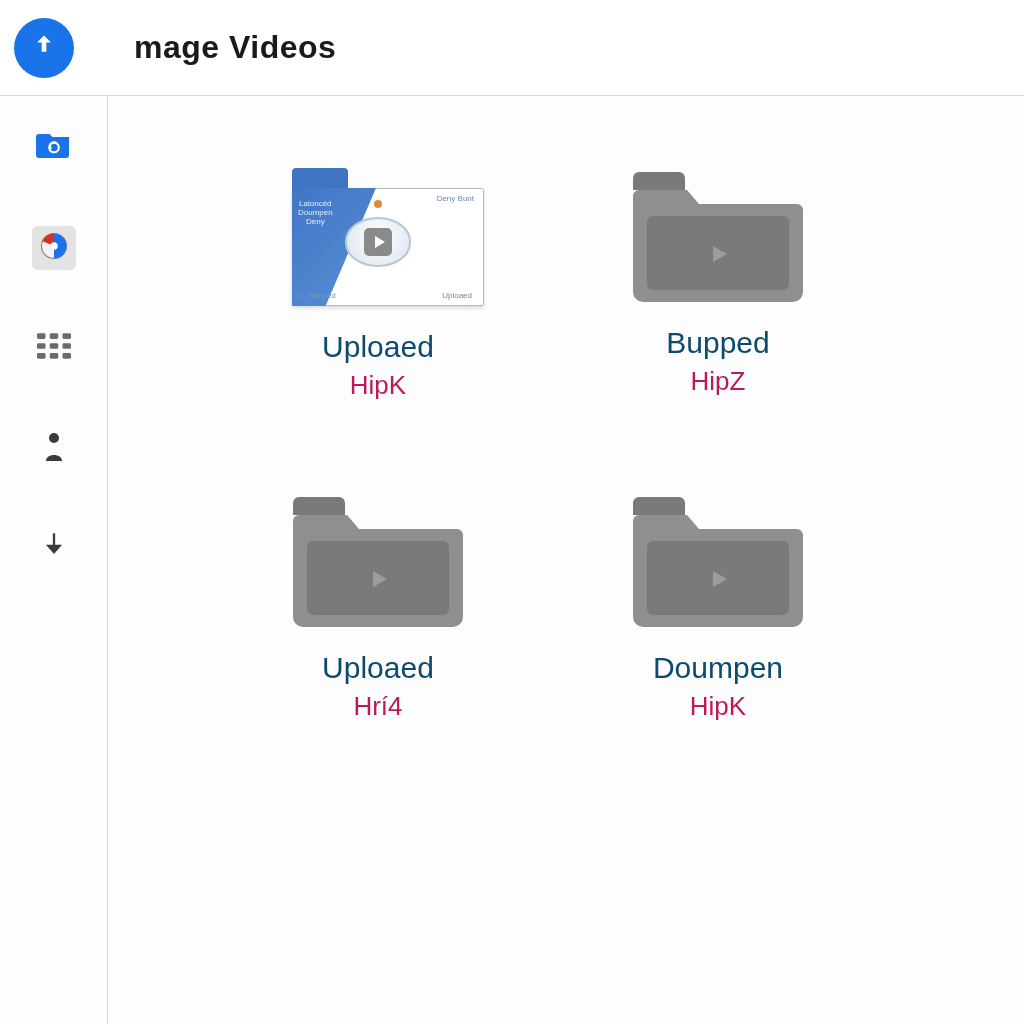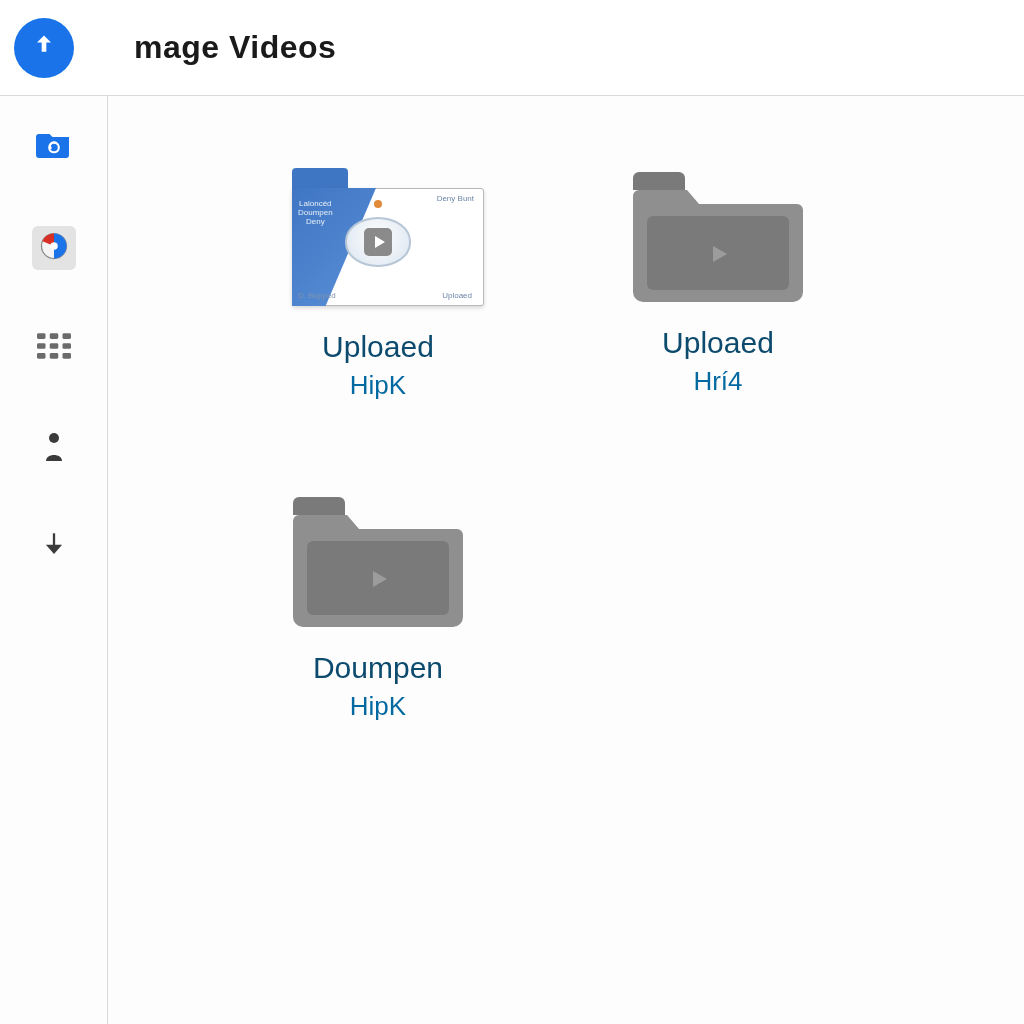--- a/index.html
+++ b/index.html
@@ -78,21 +78,21 @@
     margin-bottom: 24px;
   }
   .folder-svg { width: 170px; height: 130px; }
   .item-title {
     font-size: 30px;
     color: #0c4a6e;
     margin-bottom: 6px;
   }
   .item-sub {
     font-size: 26px;
-    color: #0369a1;
+    color: #be185d;
   }
 
   
   .thumb.video {
     width: 200px; height: 140px; text-align: center;
   }
   .thumb.video .card {
     position: absolute;
     left: 14px; right: -6px; top: 22px; bottom: 0;
     background: #fff;
@@ -257,20 +257,32 @@
           <div class="play">
               <div class="btn"></div>
             </div>
           <div class="corner-bl">D. Bupped</div>
           <div class="corner-br">Uploaed</div>
         </div>
         <div class="item-title">Uploaed</div>
         <div class="item-sub">HipK</div>
       </div>
 
+      <div class="item">
+        <div class="thumb">
+          <svg class="folder-svg" viewBox="0 0 170 130">
+            <path fill="#8f8f8f" d="M6 18h48l12 14h98a6 6 0 0 1 6 6v82a10 10 0 0 1-10 10H10A10 10 0 0 1 0 120V24a6 6 0 0 1 6-6z"></path>
+            <path fill="#7a7a7a" d="M6 0h40a6 6 0 0 1 6 6v12H0V6a6 6 0 0 1 6-6z"></path>
+            <rect x="14" y="44" width="142" height="74" rx="6" fill="#7a7a7a"></rect>
+            <path d="M80 74l14 8-14 8z" fill="#9c9c9c"></path>
+          </svg>
+        </div>
+        <div class="item-title">Bupped</div>
+        <div class="item-sub">HipZ</div>
+      </div>
 
       <div class="item">
         <div class="thumb">
           <svg class="folder-svg" viewBox="0 0 170 130">
             <path fill="#8f8f8f" d="M6 18h48l12 14h98a6 6 0 0 1 6 6v82a10 10 0 0 1-10 10H10A10 10 0 0 1 0 120V24a6 6 0 0 1 6-6z"></path>
             <path fill="#7a7a7a" d="M6 0h40a6 6 0 0 1 6 6v12H0V6a6 6 0 0 1 6-6z"></path>
             <rect x="14" y="44" width="142" height="74" rx="6" fill="#7a7a7a"></rect>
             <path d="M80 74l14 8-14 8z" fill="#9c9c9c"></path>
           </svg>
         </div>

